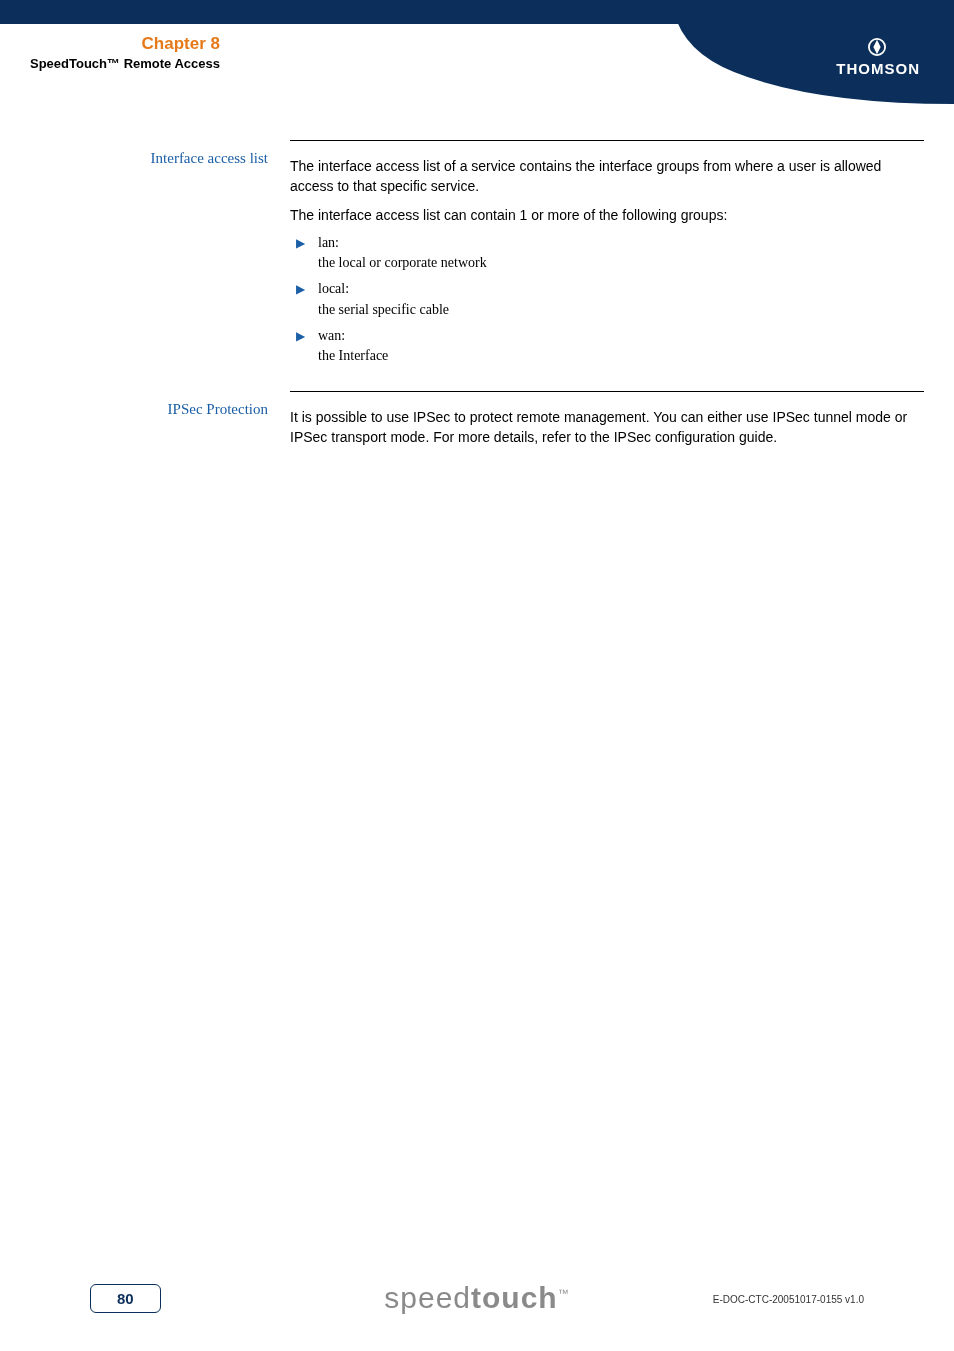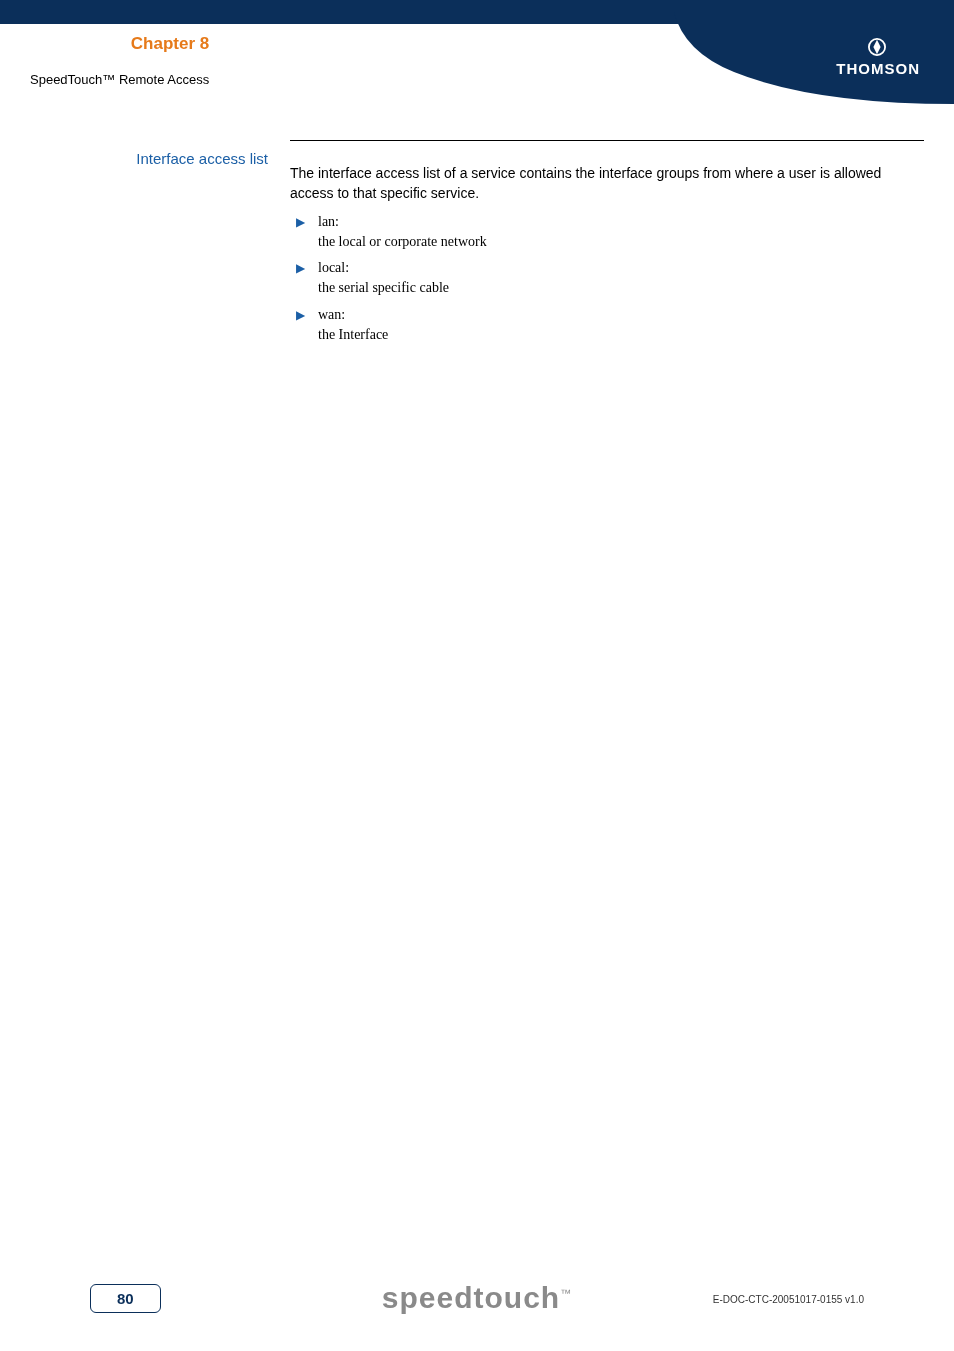--- a/index.html
+++ b/index.html
@@ -23,21 +23,22 @@
   }
   .chapter-title {
     color: #e67a1a;
     font-weight: bold;
     font-size: 17px;
     text-align: right;
   }
   .chapter-sub {
     color: #000;
     font-size: 13px;
-    margin-top: 18px;
+    margin-top: 2px;
+    font-weight: bold;
   }
   .brand-badge {
     position: absolute;
     top: 0; right: 0;
     width: 340px;
     height: 92px;
     overflow: hidden;
     margin-top: 12px;
   }
   .brand-badge svg { display: block; }
@@ -64,26 +65,26 @@
     display: flex;
     margin-bottom: 18px;
   }
   .section-label {
     width: 260px;
     text-align: right;
     padding-right: 22px;
     color: #1b5fa6;
     font-size: 15px;
     padding-top: 10px;
-    font-family: Liberation Sans, sans-serif;
+    font-family: Liberation Serif, serif;
   }
   .section-body {
     flex: 1;
     border-top: 1.5px solid #000;
-    padding-top: 22px;
+    padding-top: 15px;
     font-size: 14px;
     line-height: 1.45;
   }
   .para { margin-bottom: 8px; }
   ul.groups {
     list-style: none;
     padding-left: 0;
   }
   ul.groups li {
     display: flex;
@@ -117,21 +118,21 @@
   .footer-logo {
     position: absolute;
     left: 50%;
     transform: translateX(-50%);
     bottom: 8px;
     font-size: 30px;
     color: #8a8a8a;
     letter-spacing: 1px;
     font-family: Arial, sans-serif;
   }
-  .footer-logo .light { font-weight: 700; }
+  .footer-logo .light { font-weight: 400; }
   .footer-logo .bold { font-weight: 900; }
   .footer-logo .tm { font-size: 11px; vertical-align: super; }
   .doc-id {
     position: absolute;
     right: 90px;
     bottom: 18px;
     font-size: 10px;
     color: #333;
     padding-left: 11px;
   }
@@ -156,20 +157,21 @@
   </svg>
   <div class="brand-text">THOMSON</div>
 </div>
 
 <div class="content">
 
   <div class="section">
     <div class="section-label">Interface access list</div>
     <div class="section-body">
       <p class="para">The interface access list of a service contains the interface groups from where a user is allowed access to that specific service.</p>
+      <p class="para">The interface access list can contain 1 or more of the following groups:</p>
       <ul class="groups">
         <li>
           <span class="bullet">▶</span>
           <span class="li-text">
             <span>lan:</span><br>
             <span>the local or corporate network</span>
           </span>
         </li>
         <li>
           <span class="bullet">▶</span>
@@ -182,20 +184,26 @@
           <span class="bullet">▶</span>
           <span class="li-text">
             <span>wan:</span><br>
             <span>the Interface</span>
           </span>
         </li>
       </ul>
     </div>
   </div>
 
+  <div class="section">
+    <div class="section-label">IPSec Protection</div>
+    <div class="section-body">
+      <p class="para">It is possible to use IPSec to protect remote management. You can either use IPSec tunnel mode or IPSec transport mode. For more details, refer to the IPSec configuration guide.</p>
+    </div>
+  </div>
 
 </div>
 
 <div class="footer">
   <div class="page-num-box">80</div>
   <div class="footer-logo">
     <span class="light">speed</span><span class="bold">touch</span><span class="tm">™</span>
   </div>
   <div class="doc-id">E-DOC-CTC-20051017-0155 v1.0</div>
 </div>

